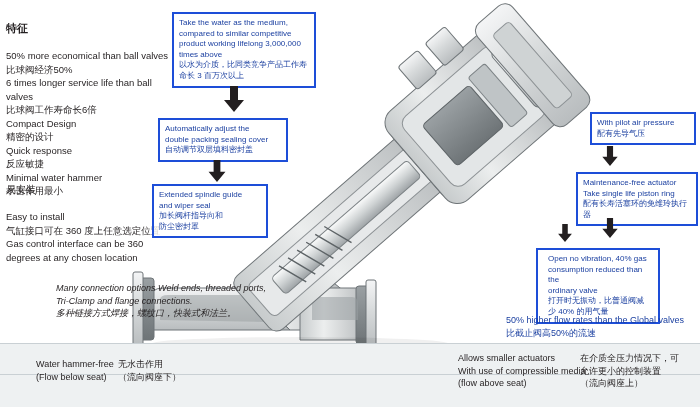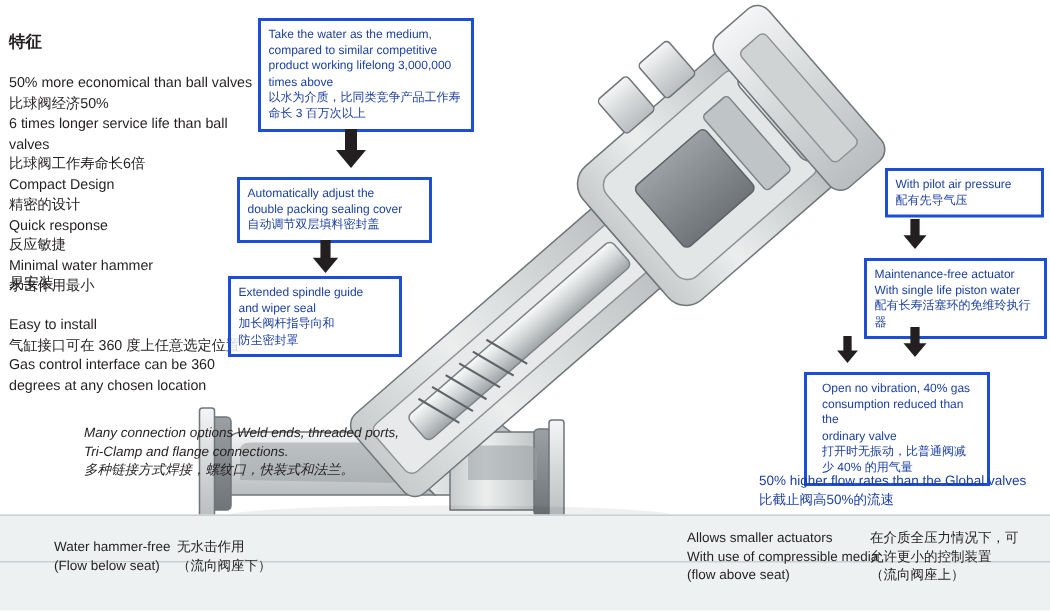--- a/index.html
+++ b/index.html
@@ -179,21 +179,21 @@
 
   <div class="callout" style="left:152px;top:184px;width:116px;">Extended spindle guide
 and wiper seal
 加长阀杆指导向和
 防尘密封罩</div>
 
   <div class="callout" style="left:590px;top:112px;width:106px;">With pilot air pressure
 配有先导气压</div>
 
   <div class="callout" style="left:576px;top:172px;width:122px;">Maintenance-free actuator
-With single life piston water
+Take single life piston ring
 配有长寿活塞环的免维玲执行器</div>
 
   <div class="callout" style="left:536px;top:248px;width:124px;padding-left:10px;">Open no vibration, 40% gas
 consumption reduced than the
 ordinary valve
 打开时无振动，比普通阀减
 少 40% 的用气量</div>
 
   <div class="arrow" style="left:222px;top:86px;">
     <svg width="24" height="26" viewBox="0 0 24 26">

